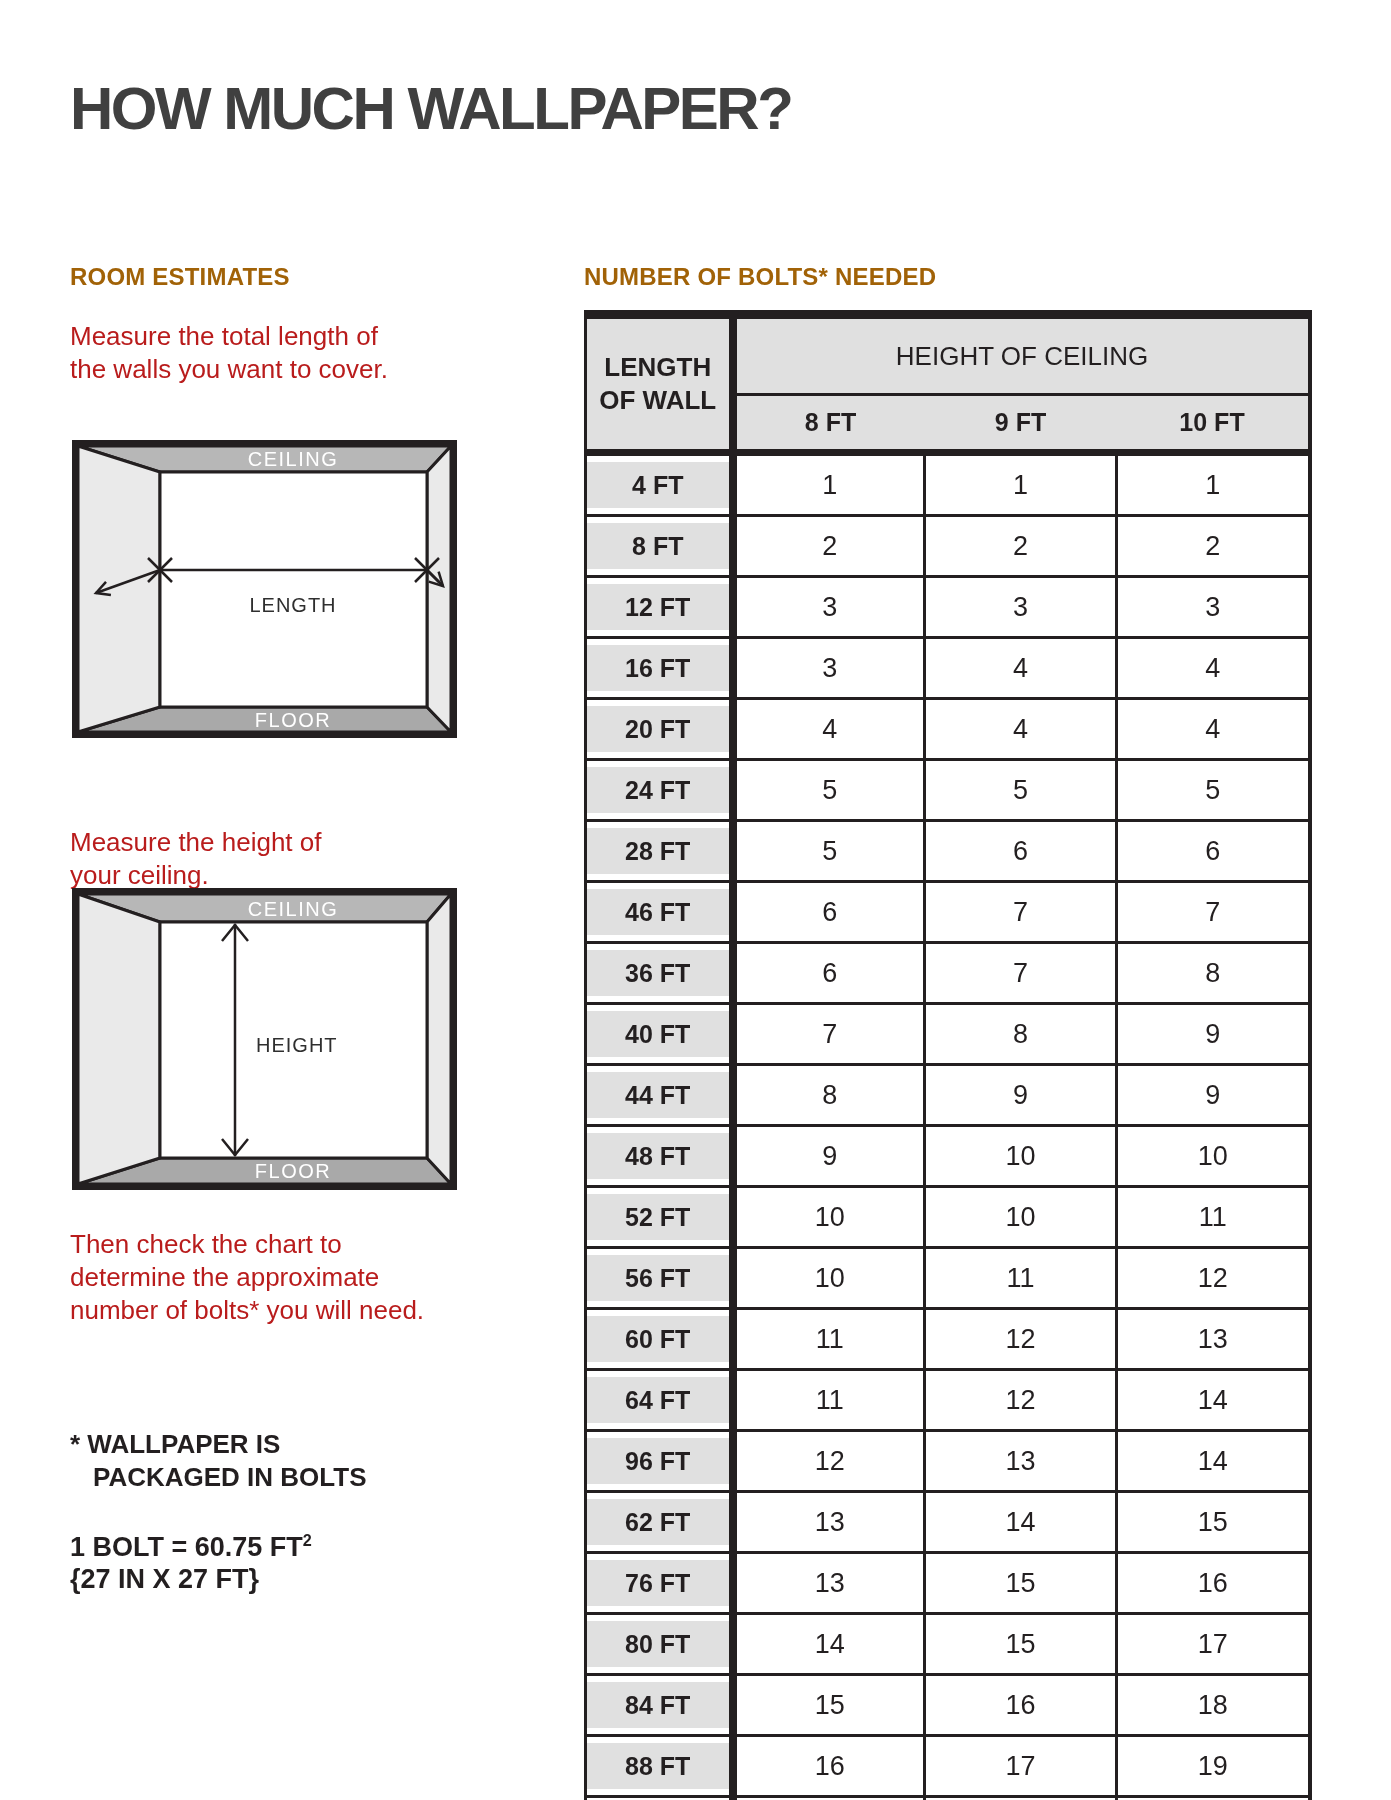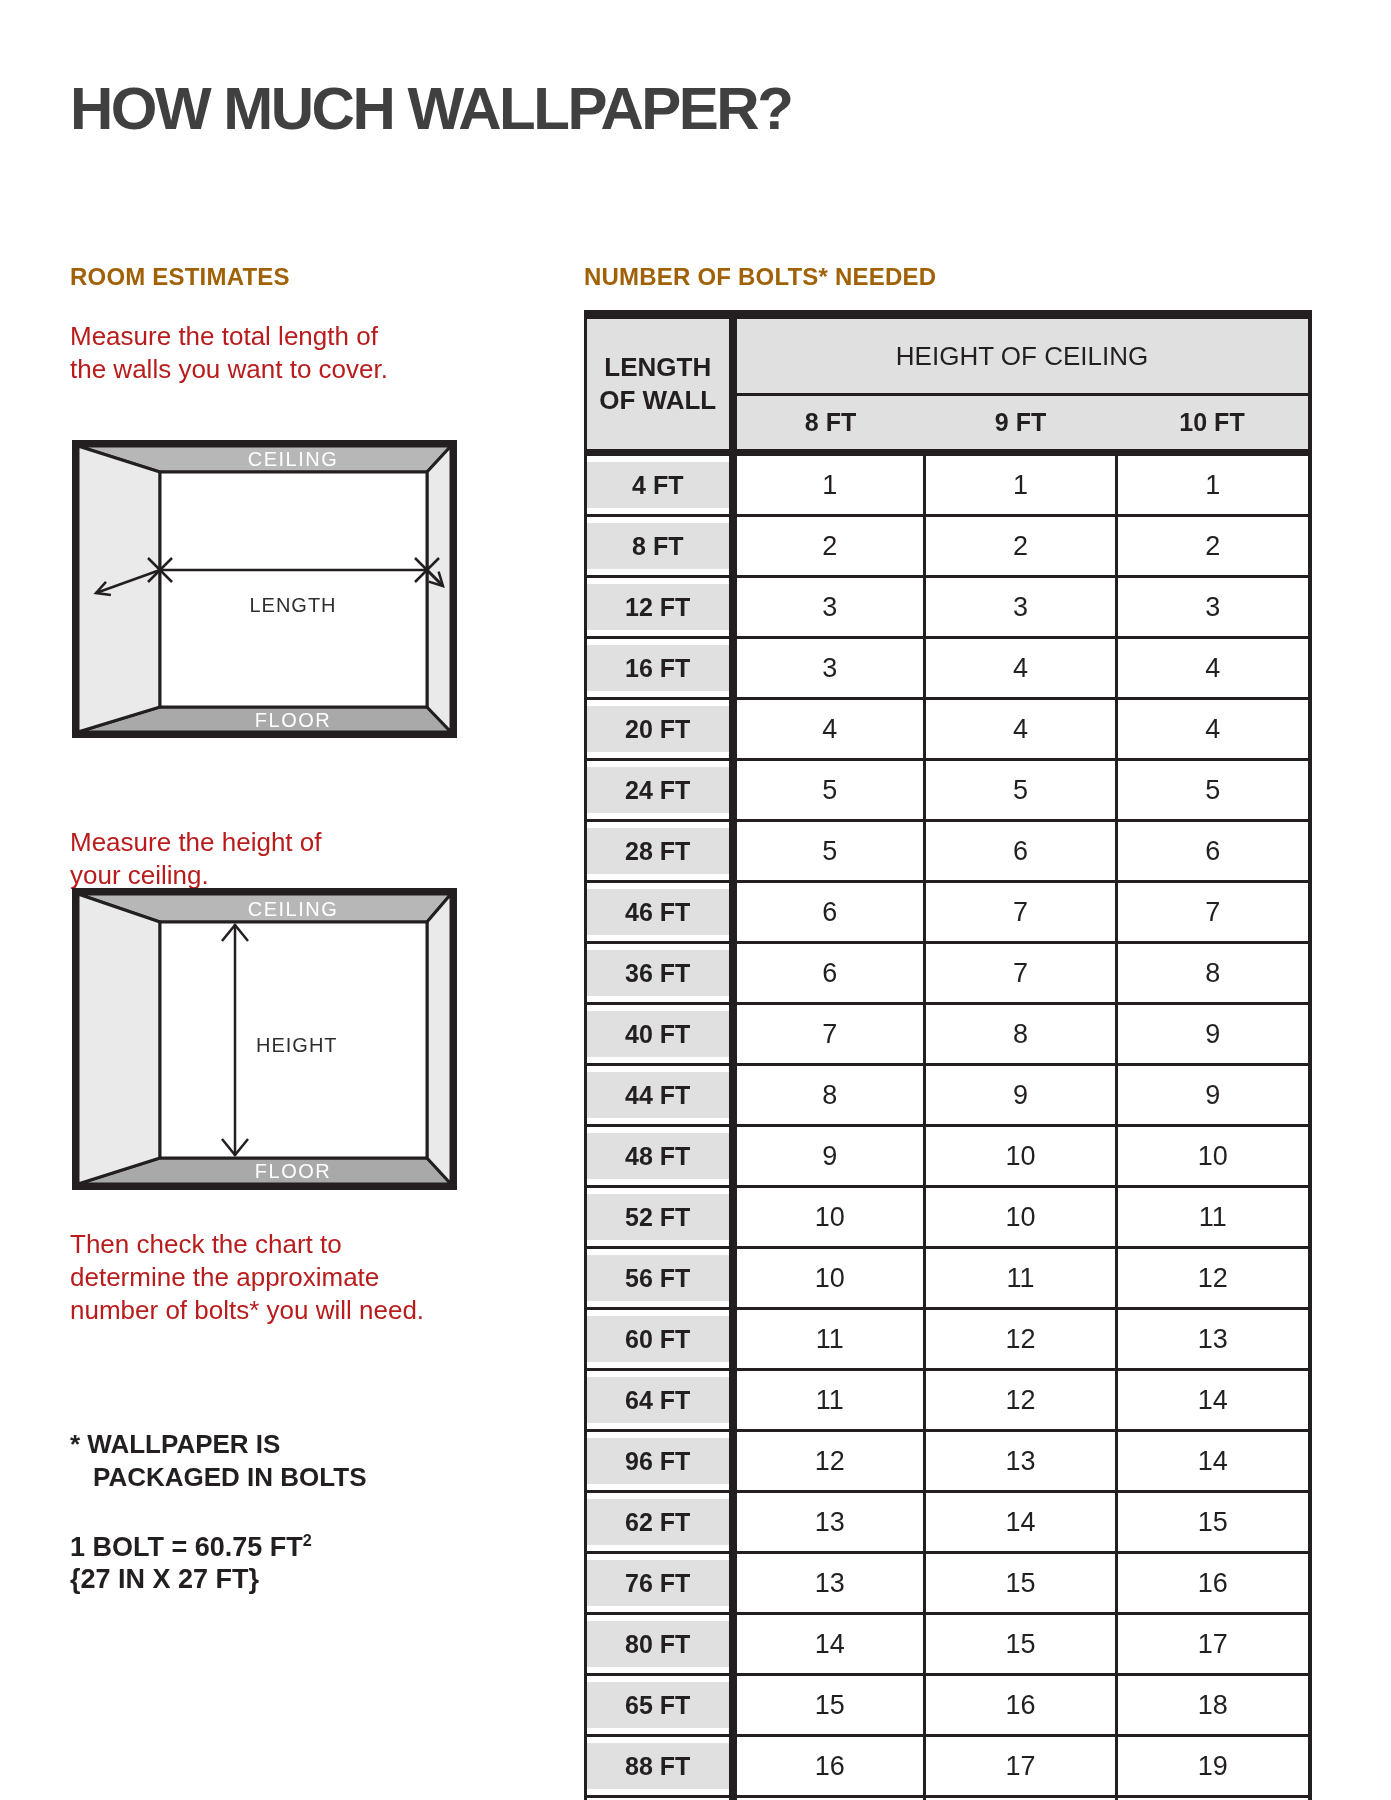--- a/index.html
+++ b/index.html
@@ -325,21 +325,21 @@
         <tr>
           <td class="label">
             <div class="pill">80 FT</div>
           </td>
           <td class="val">14</td>
           <td class="val">15</td>
           <td class="val">17</td>
         </tr>
         <tr>
           <td class="label">
-            <div class="pill">65 FT</div>
+            <div class="pill">84 FT</div>
           </td>
           <td class="val">15</td>
           <td class="val">16</td>
           <td class="val">18</td>
         </tr>
         <tr>
           <td class="label">
             <div class="pill">88 FT</div>
           </td>
           <td class="val">16</td>

